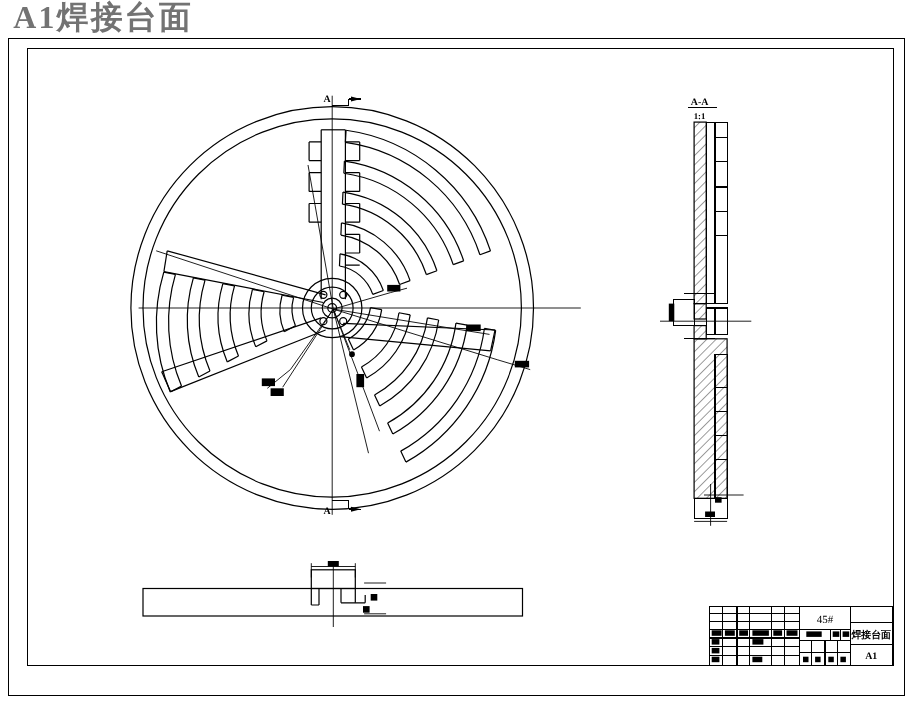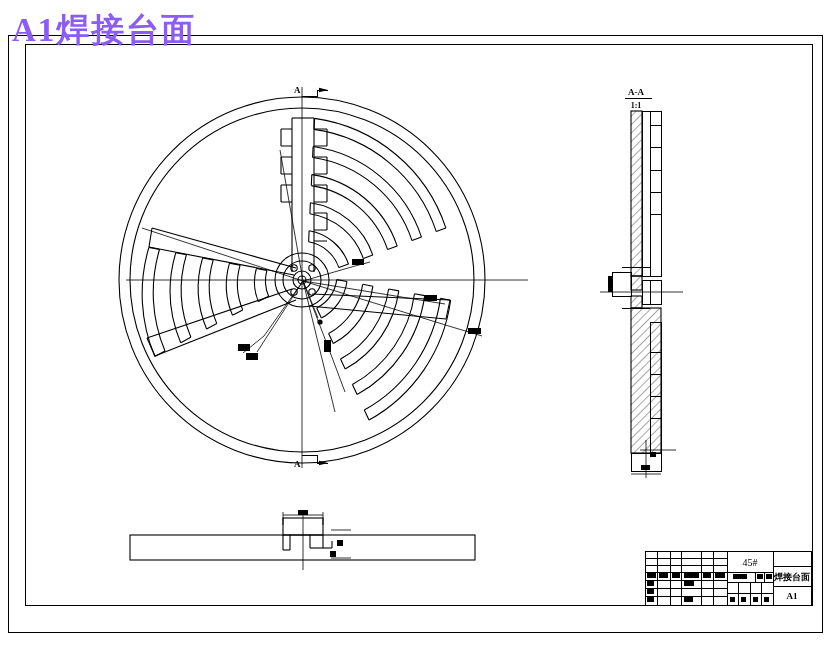--- a/index.html
+++ b/index.html
@@ -14,25 +14,25 @@
   }
   #stage {
     position: absolute;
     left: 0; top: 0;
     width: 830px; height: 654px;
     background: #ffffff;
   }
   #drawing-title {
     position: absolute;
     left: 12px;
-    top: 14px;
+    top: 2px;
     font-family: "Liberation Serif", serif;
-    font-size: 33px;
+    font-size: 29px;
     font-weight: bold;
-    color: #8b5cf6;
+    color: #737373;
     letter-spacing: 2px;
     white-space: nowrap;
     line-height: 1;
     z-index: 30;
   }
   svg.cad { position: absolute; left: 0; top: 0; }
   .ln { stroke: #000; stroke-width: 1; fill: none; shape-rendering: crispEdges; }
   .thin { stroke: #000; stroke-width: 0.8; fill: none; }
   .obj { stroke: #000; stroke-width: 1.1; fill: none; }
   .ctr { stroke: #000; stroke-width: 0.8; fill: none; }

